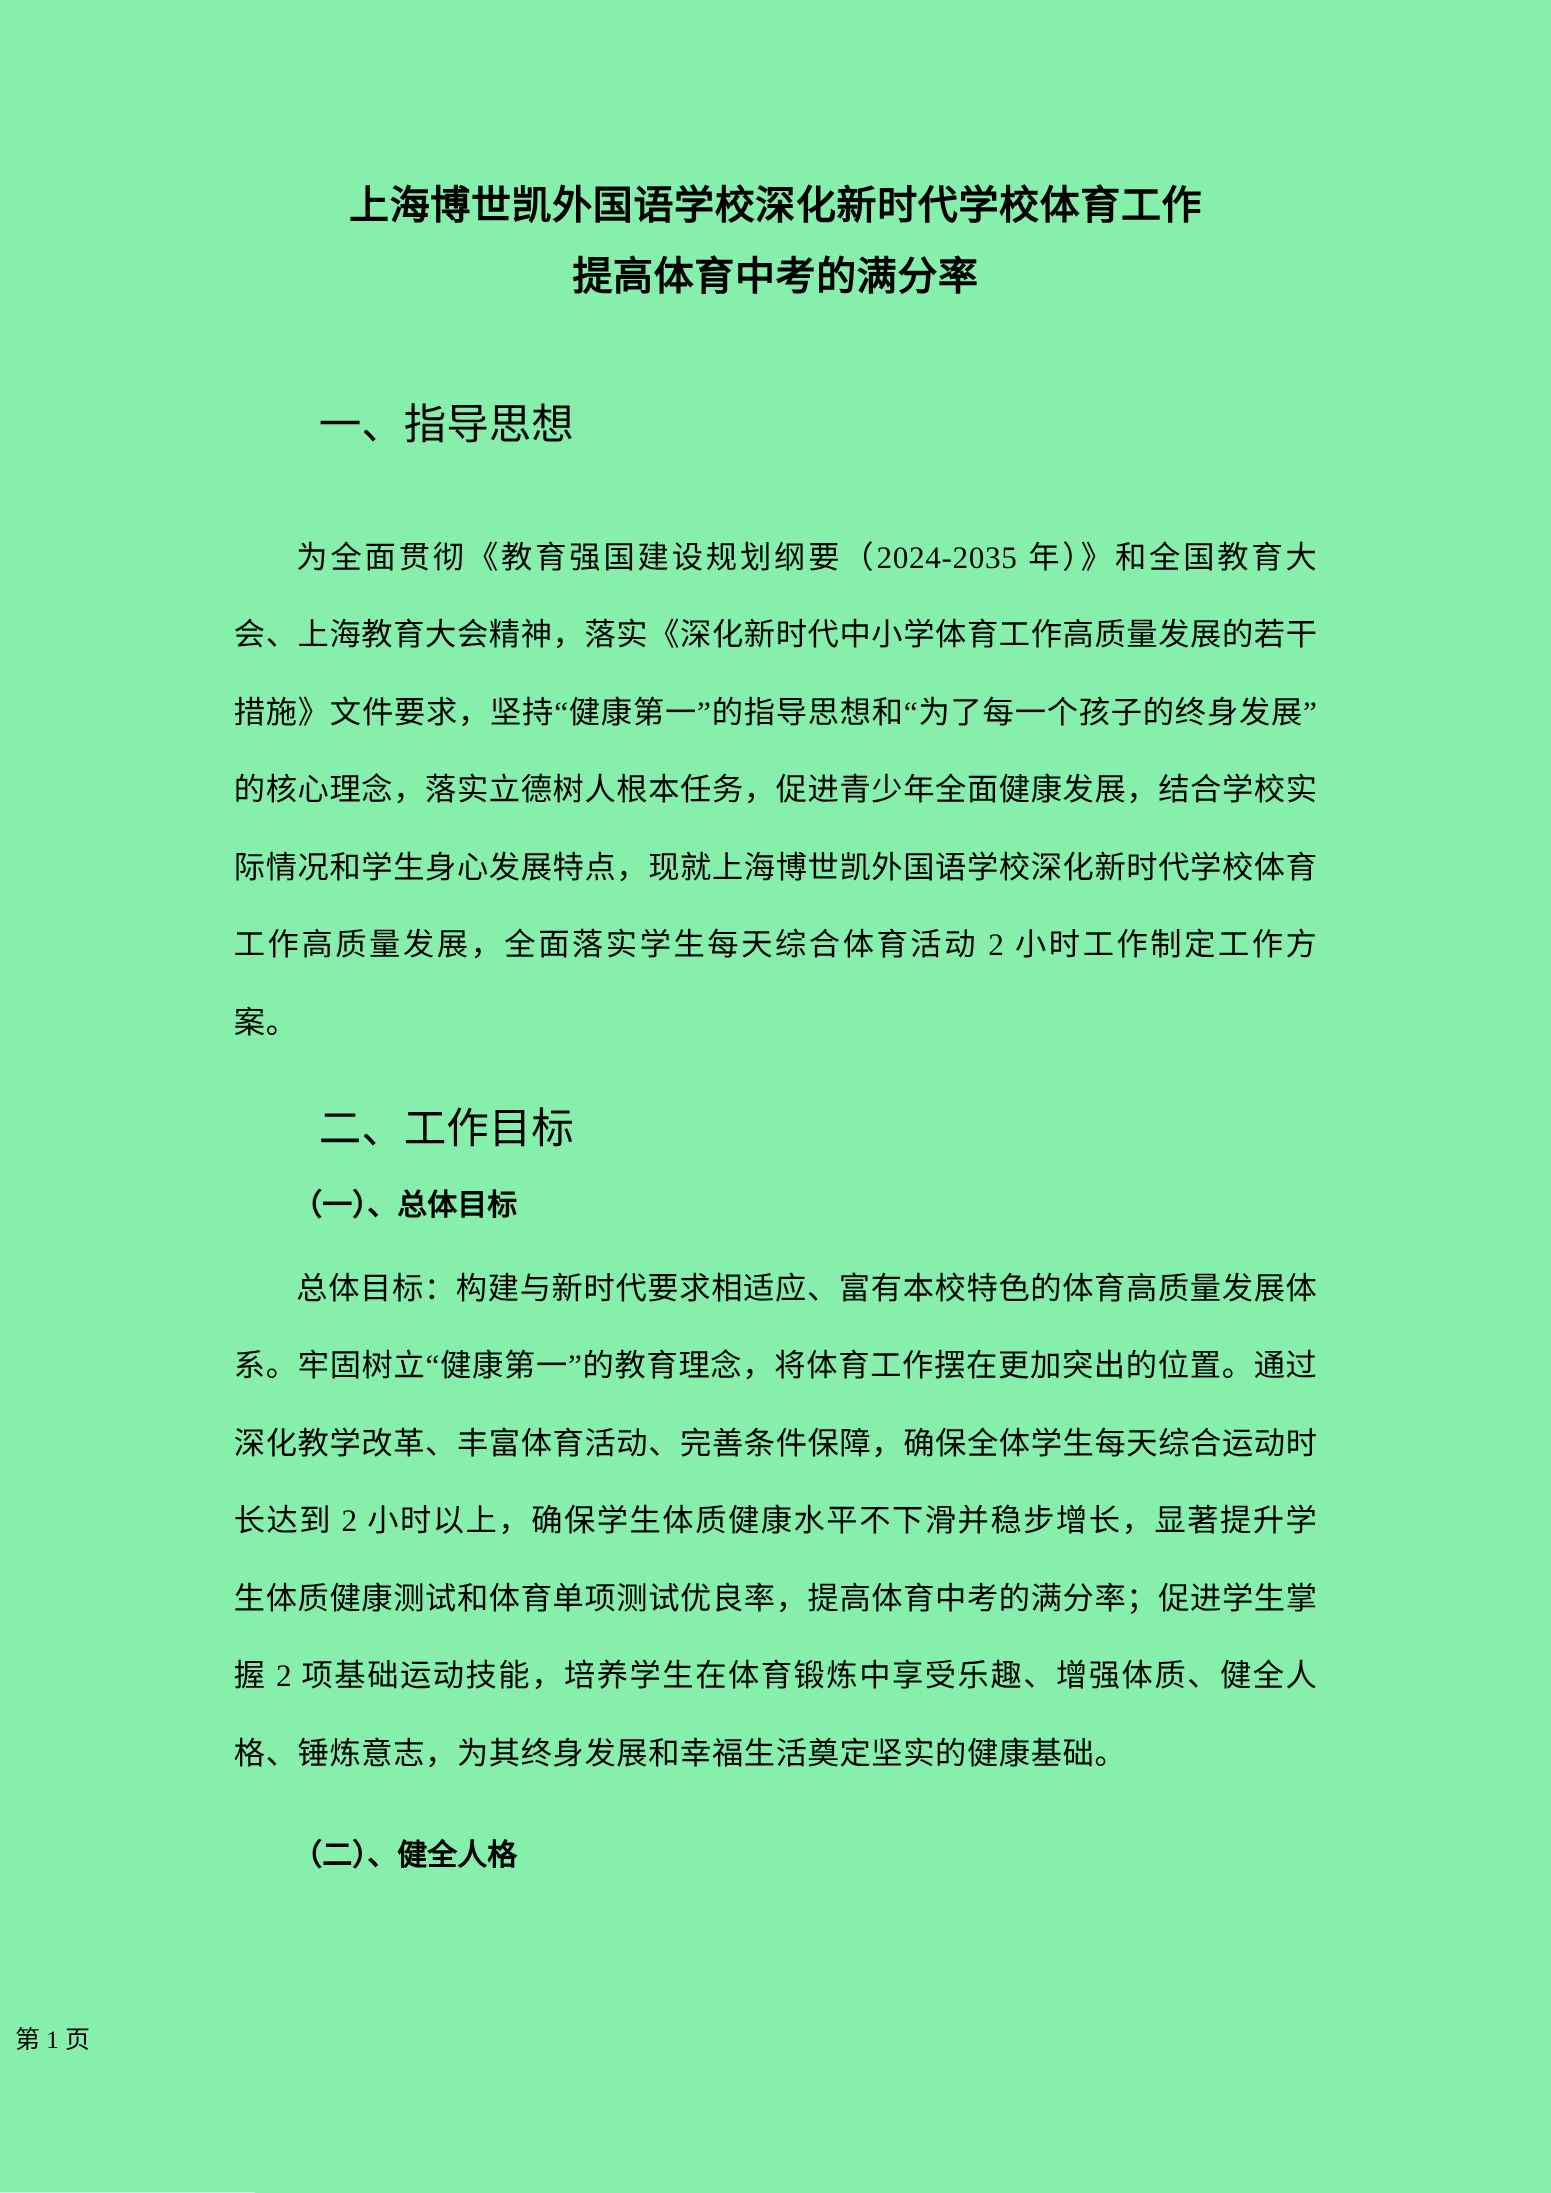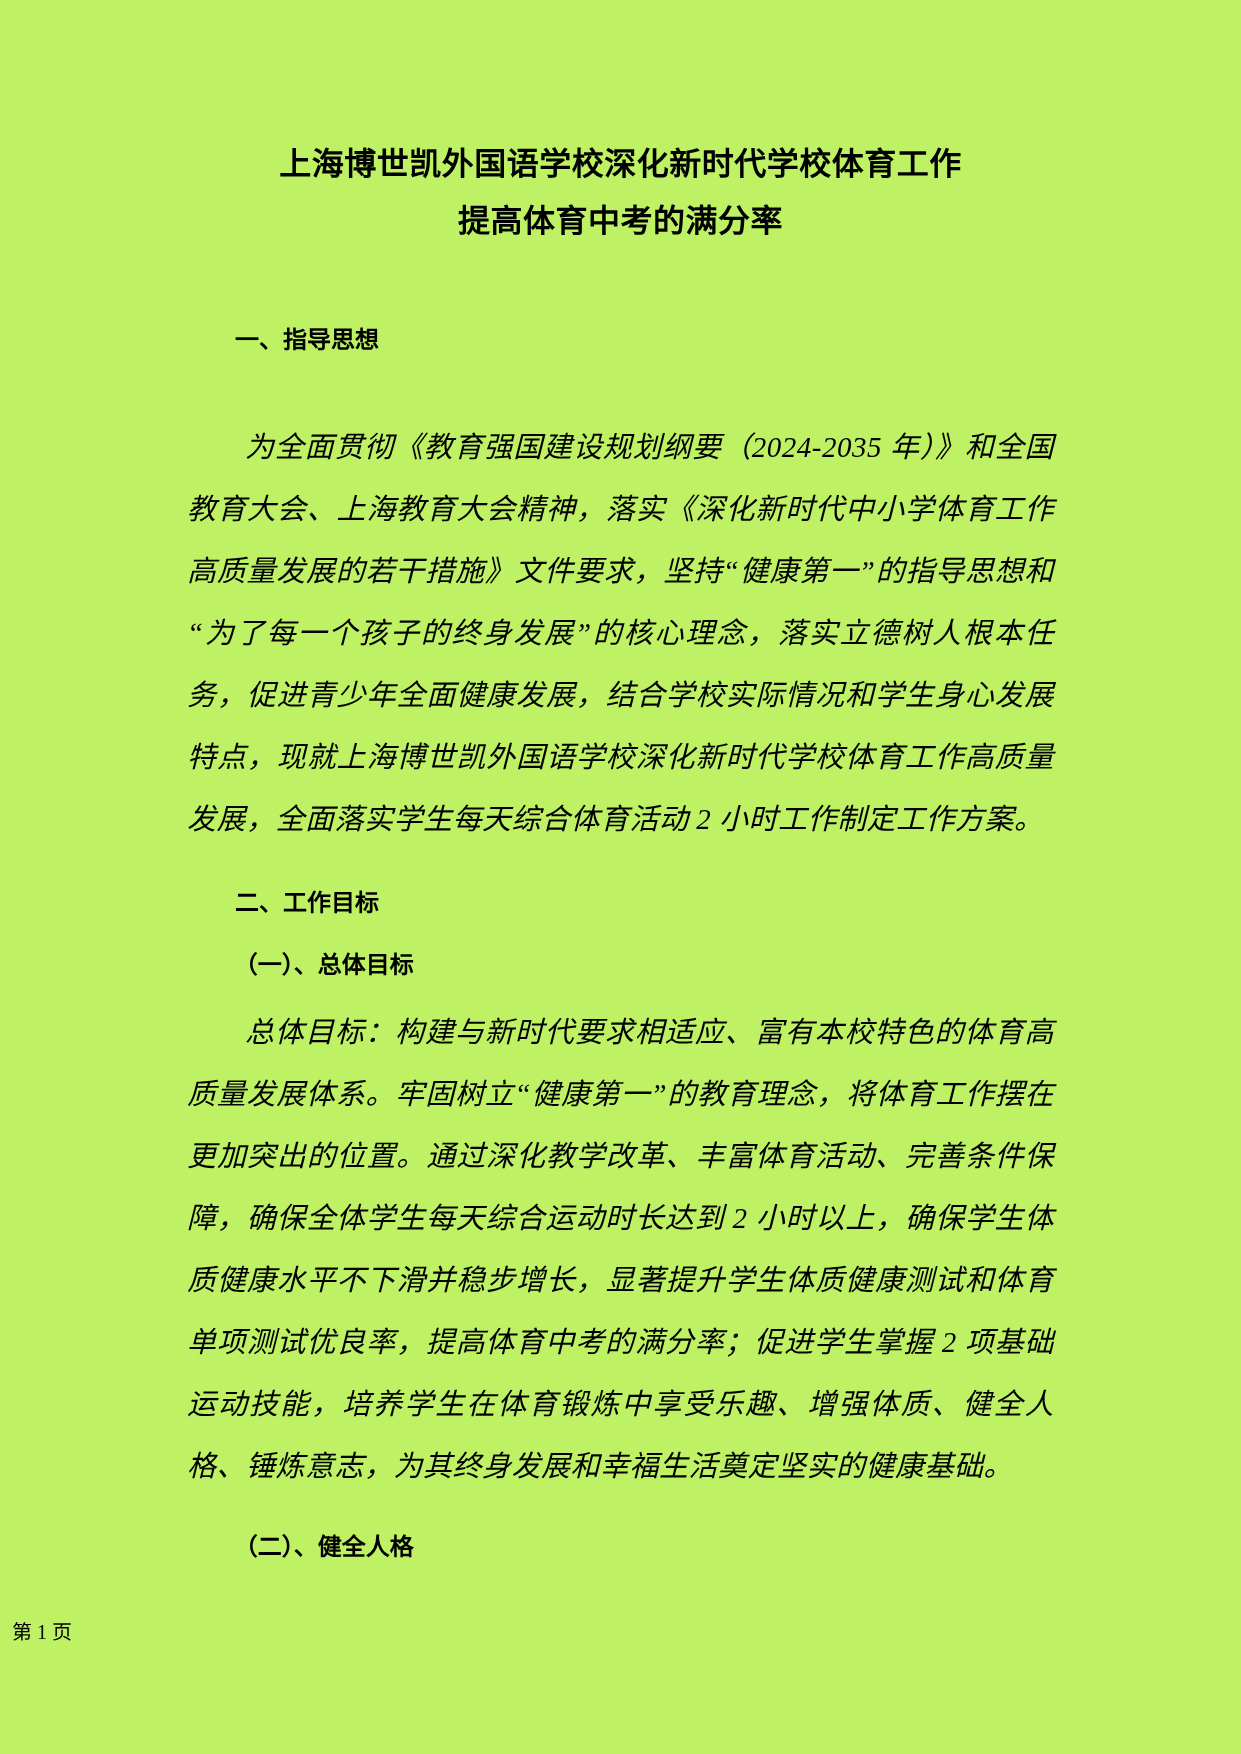--- a/index.html
+++ b/index.html
@@ -6,21 +6,21 @@
   html, body {
     margin: 0;
     padding: 0;
     background: #ffffff;
   }
   .page {
     position: relative;
     width: 1241px;
     height: 1754px;
     margin: 0 auto;
-    background: #bef264;
+    background: #86efac;
     color: #000000;
     box-sizing: border-box;
     padding: 136px 187px 0 187px;
     overflow: hidden;
     font-family: "Liberation Serif", "DejaVu Serif", serif;
   }
   .doc-title {
     margin: 0;
     font-family: "Liberation Sans", "DejaVu Sans", sans-serif;
     font-weight: 700;
@@ -29,48 +29,47 @@
     text-align: center;
     letter-spacing: 0.5px;
   }
   .doc-title .title-line {
     display: block;
   }
   .heading-l1 {
     margin: 0;
     margin-top: 59px;
     font-family: "Liberation Sans", "DejaVu Sans", sans-serif;
-    font-weight: 700;
-    font-size: 24px;
+    font-weight: 400;
+    font-size: 34px;
     line-height: 62px;
     text-indent: 2em;
   }
   .heading-l1.tight {
     margin-top: 22px;
   }
   .heading-l2 {
     margin: 0;
     font-family: "Liberation Sans", "DejaVu Sans", sans-serif;
     font-weight: 700;
     font-size: 24px;
     line-height: 62px;
     text-indent: 1.95em;
   }
   .heading-l2.specific {
     margin-top: 19px;
   }
   .body-para {
     margin: 0;
     margin-top: 45px;
-    font-size: 29px;
+    font-size: 25px;
     line-height: 62px;
     text-align: justify;
     text-indent: 2em;
     letter-spacing: 0.5px;
-    font-style: italic;
   }
   .body-para.second {
     margin-top: 5px;
   }
   .page-footer {
     position: absolute;
     left: 12px;
     top: 1617px;
     width: 100%;
     text-align: left;

